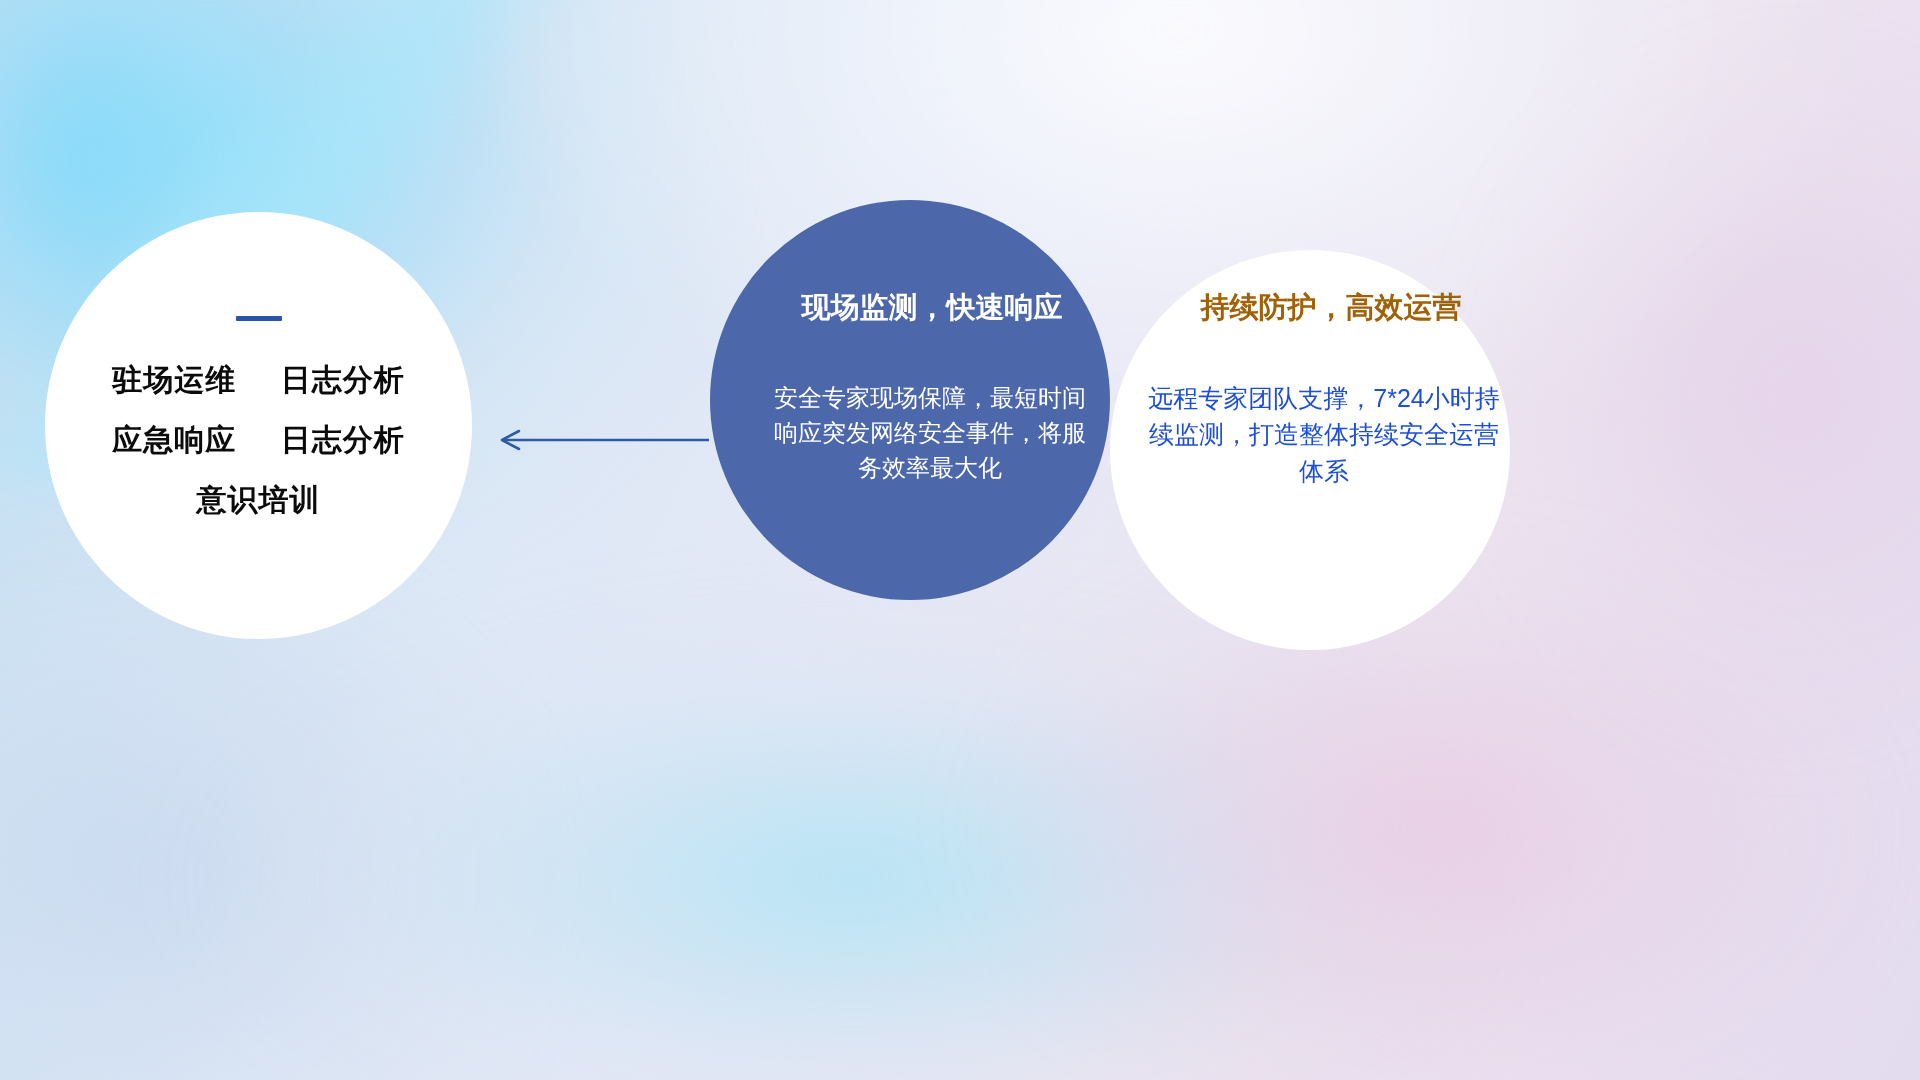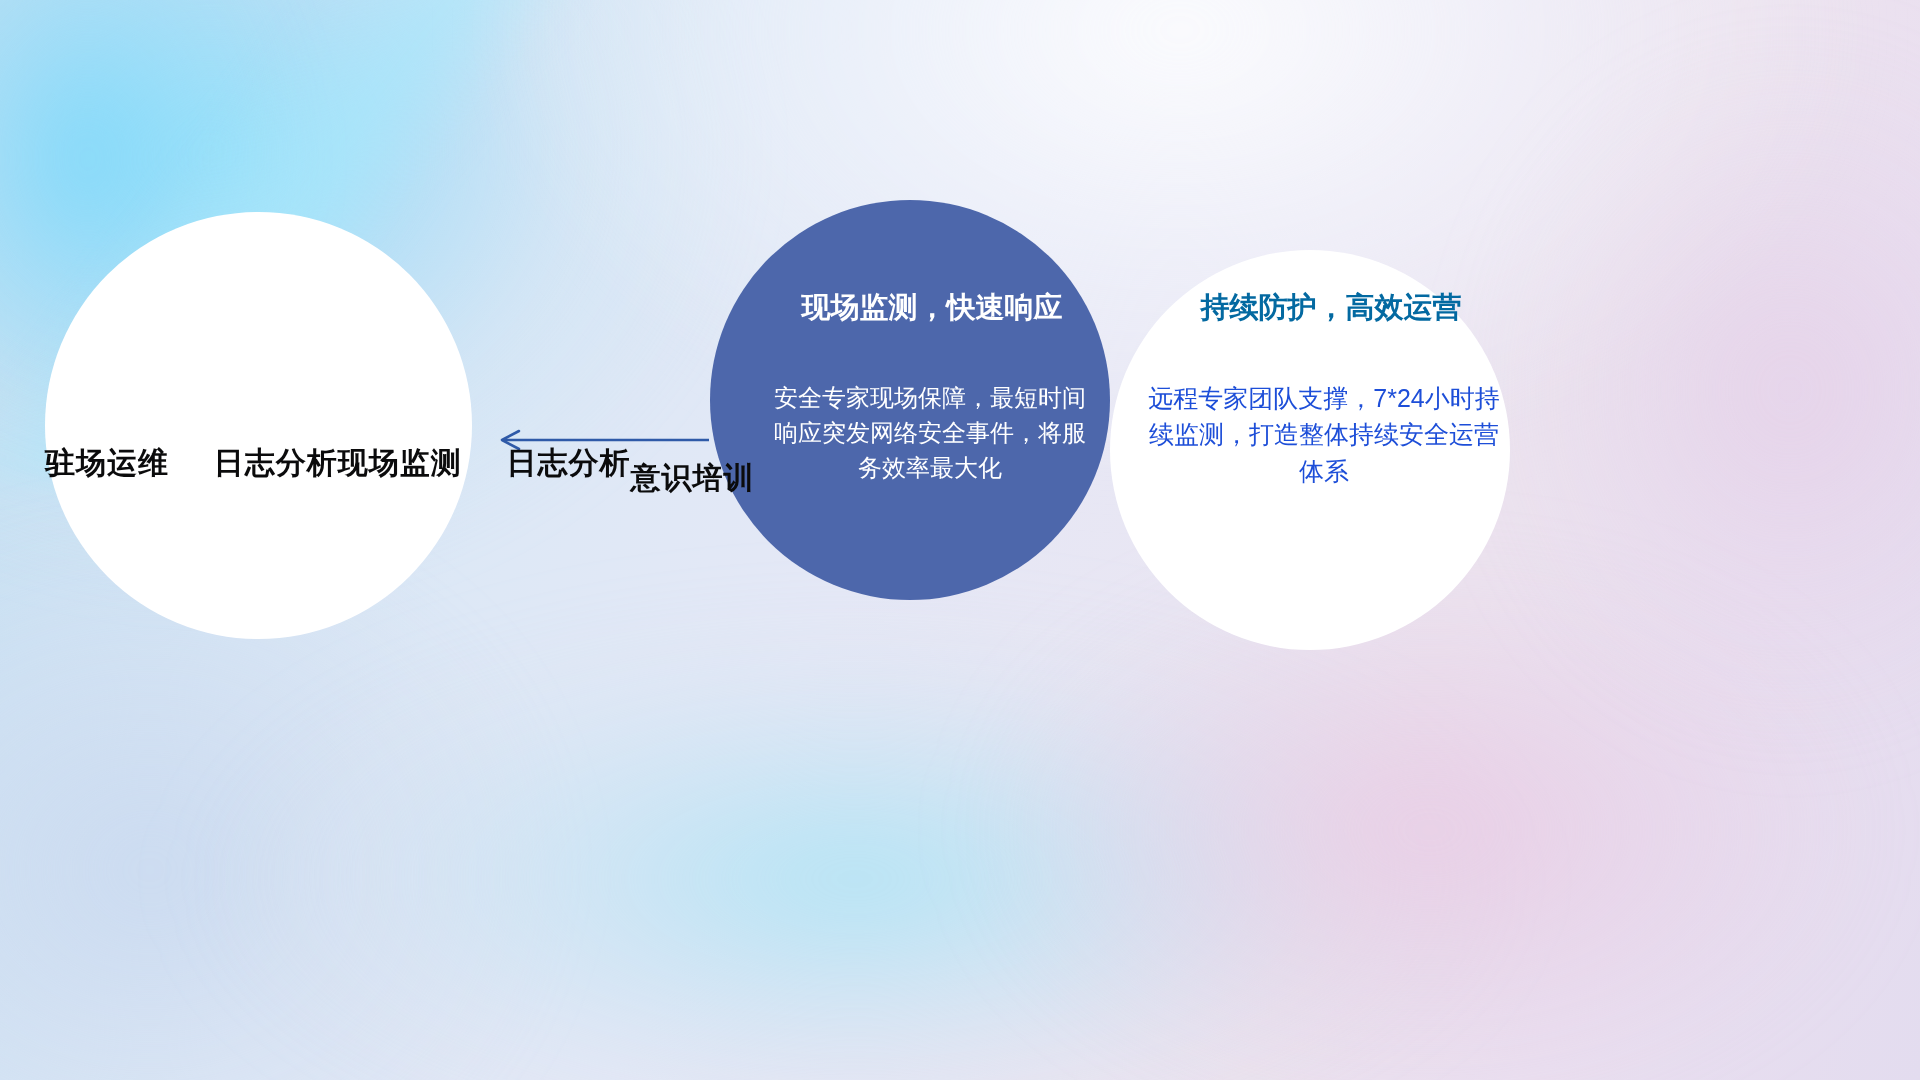--- a/index.html
+++ b/index.html
@@ -104,21 +104,21 @@
     background:#4d67ab;
   }
   .circle-right{
     left:1110px;top:250px;width:400px;height:400px;
     background:#ffffff;
   }
 
   
   .left-content{
     position:absolute;left:45px;top:212px;width:427px;height:427px;
-    display:flex;align-items:center;justify-content:flex-start;
+    display:flex;flex-direction:column;align-items:center;justify-content:flex-start;
     padding-top:104px;box-sizing:border-box;
   }
   .left-dash{
     width:46px;height:5px;background:#2a55a6;border-radius:1px;margin-bottom:44px;
   }
   .left-line{
     color:#0b0b0c;font-weight:bold;font-size:30px;line-height:1.0;
     letter-spacing:1px;white-space:nowrap;margin-bottom:30px;
   }
   .left-line .gap{display:inline-block;width:26px;}
@@ -142,21 +142,21 @@
   }
 
   
   .right-content{
     position:absolute;left:1110px;top:250px;width:400px;height:400px;
     box-sizing:border-box;
     display:flex;flex-direction:column;align-items:center;
     padding-top:42px;
   }
   .right-title{
-    color:#0369a1;font-weight:bold;font-size:29px;line-height:1.1;
+    color:#a16207;font-weight:bold;font-size:29px;line-height:1.1;
     white-space:nowrap;margin-left:42px;
   }
   .right-body{
     margin-top:56px;color:#1d4ed8;font-size:25px;line-height:1.46;
     text-align:center;width:360px;margin-left:28px;
   }
 
   
   .arrow{
     position:absolute;left:495px;top:424px;width:215px;height:32px;
@@ -189,21 +189,21 @@
   </div>
 
   <div class="left-content">
     <div class="left-dash"></div>
     <div class="left-line">
       <span>驻场运维</span>
       <span class="gap"></span>
       <span>日志分析</span>
     </div>
     <div class="left-line">
-      <span>现场监测</span>
+      <span>应急响应</span>
       <span class="gap"></span>
       <span>日志分析</span>
     </div>
     <div class="left-line last">意识培训</div>
   </div>
 
   <div class="mid-content">
     <div class="mid-title">现场监测，快速响应</div>
     <div class="mid-body">安全专家现场保障，最短时间响应突发网络安全事件，将服务效率最大化</div>
   </div>

